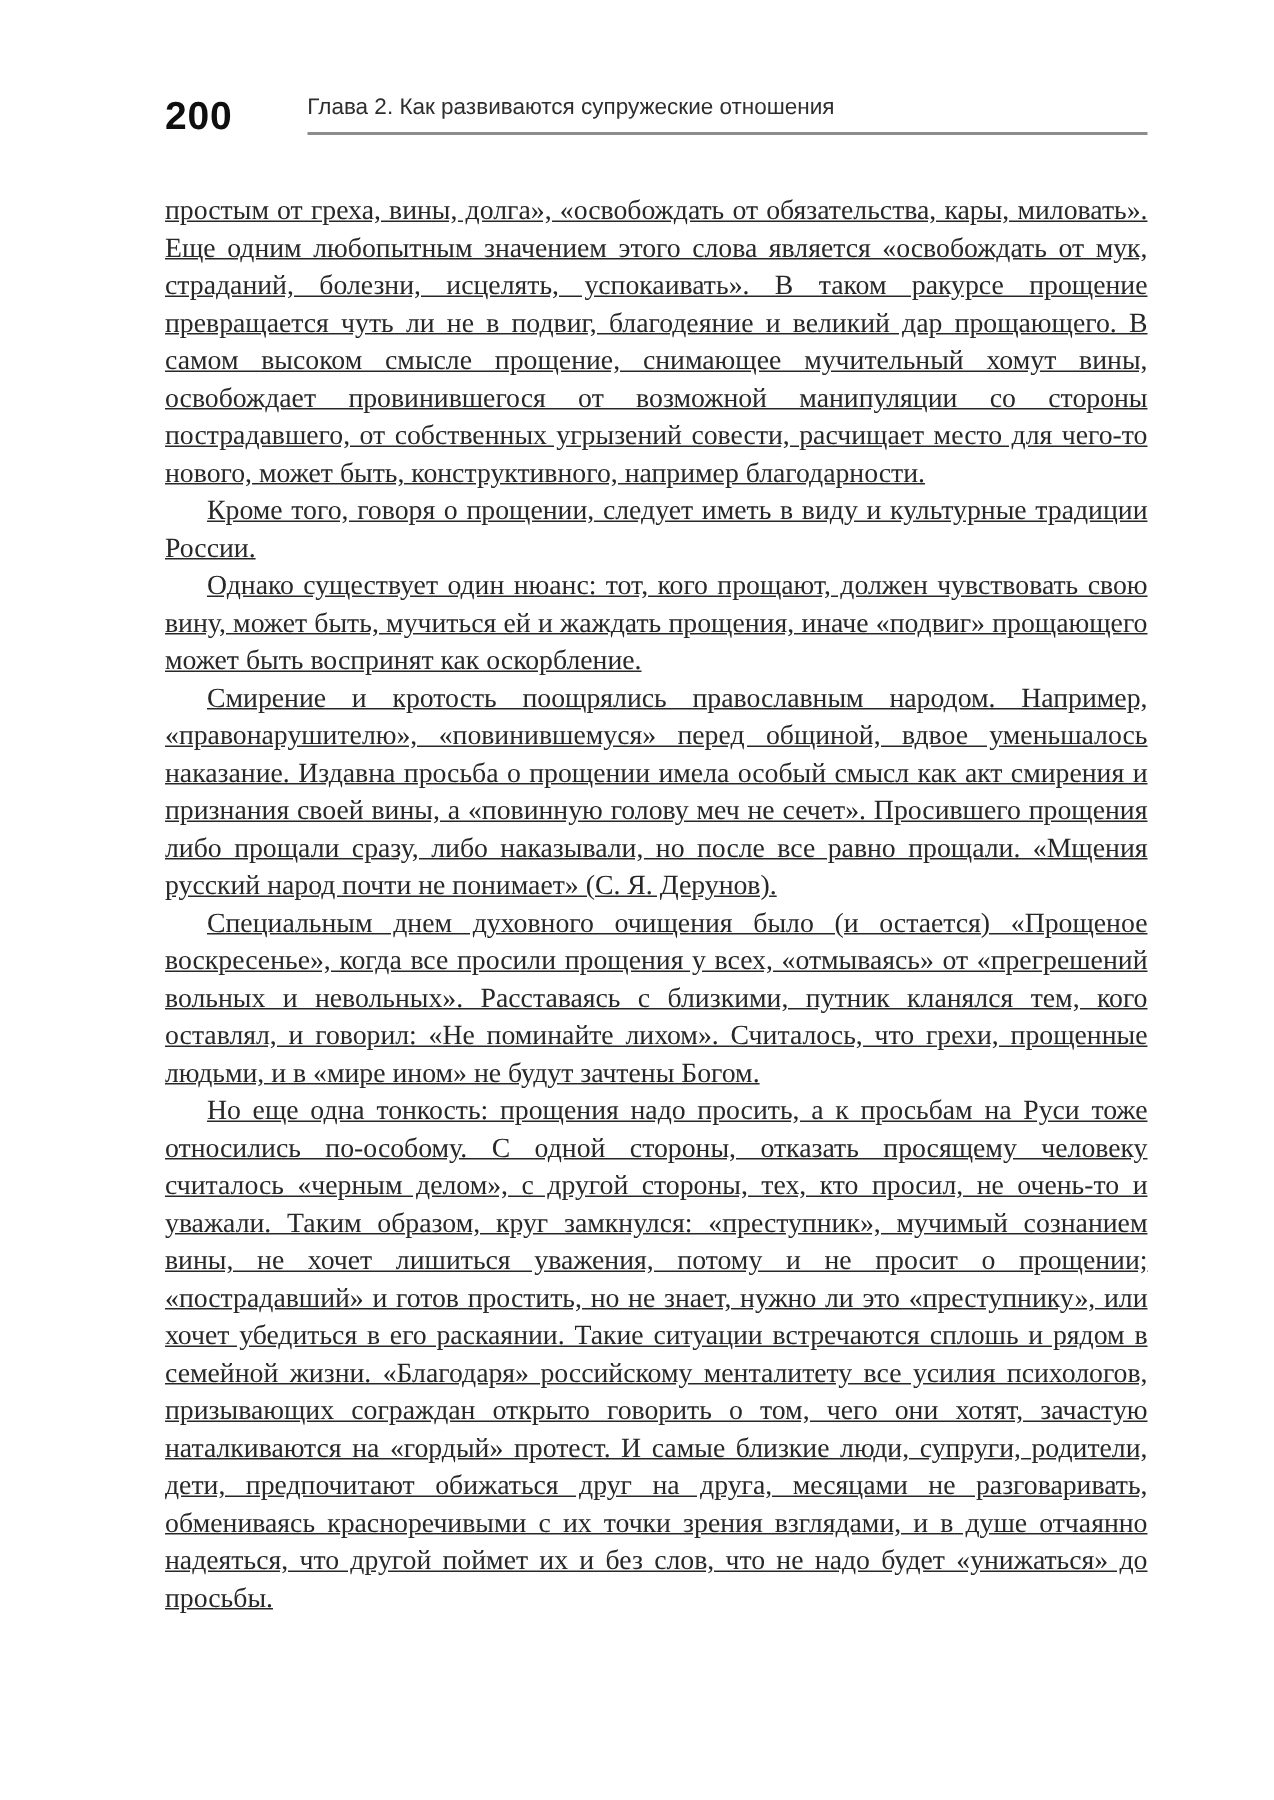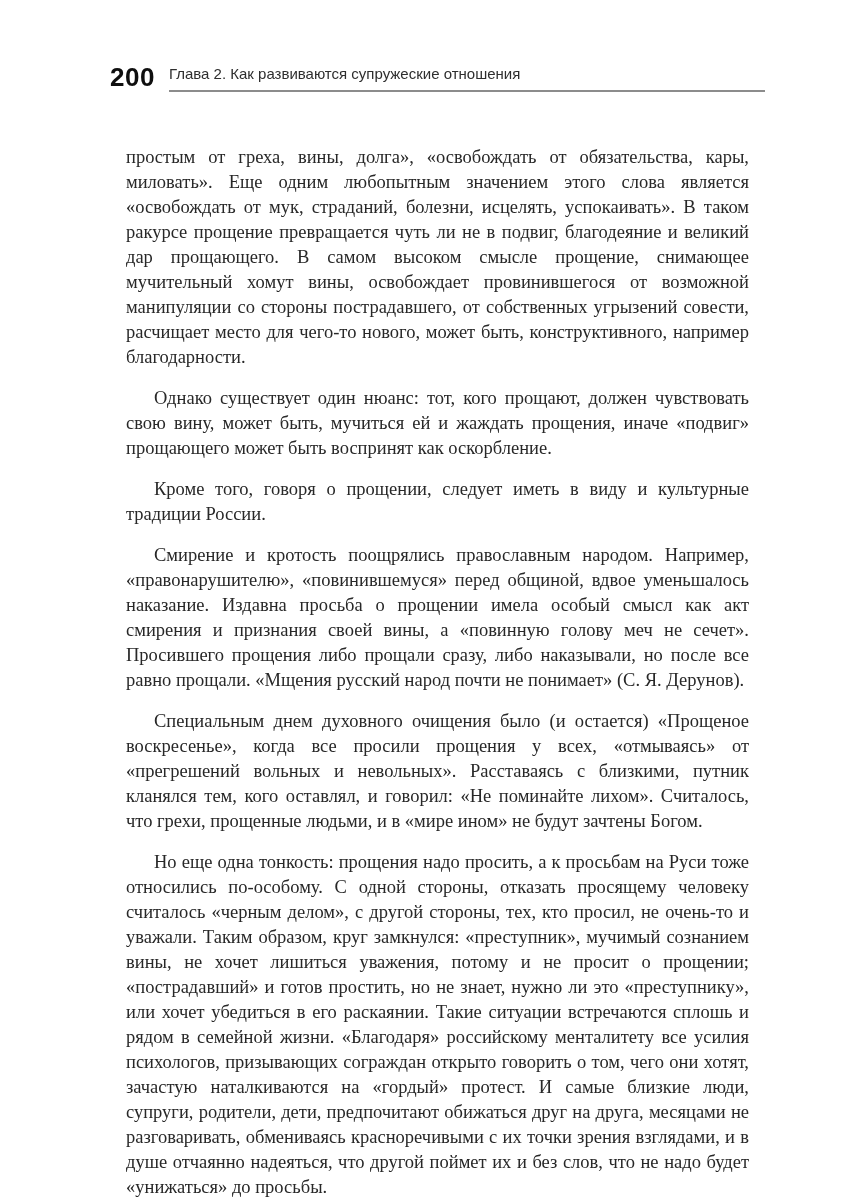--- a/index.html
+++ b/index.html
@@ -13,22 +13,23 @@
     height: 1200px;
     background: #ffffff;
     overflow: hidden;
   }
   .running-head {
     position: absolute;
     top: 64px;
     left: 110px;
     width: 655px;
     display: flex;
-    align-items: center;
+    align-items: flex-start;
     font-family: "Liberation Sans", sans-serif;
+    gap: 36px;
   }
   .page-number {
     font-size: 26px;
     font-weight: 700;
     color: #0f0f0f;
     letter-spacing: 0.5px;
     line-height: 1;
     padding-right: 14px;
     padding-bottom: 4px;
   }
@@ -49,41 +50,42 @@
     left: 110px;
     width: 655px;
     font-family: "Liberation Serif", serif;
     font-size: 18.5px;
     line-height: 25px;
     color: #282828;
     text-align: justify;
     hyphens: auto;
   }
   .para {
-    margin: 16px;
+    margin: 0;
     padding: 0;
+    text-decoration: underline;
   }
   .para.indent {
     text-indent: 28px;
   }
 </style>
 </head>
 <body>
 
 <div class="page">
 
   <div class="running-head">
     <div class="page-number">200</div>
     <div class="chapter-title-wrap">
       <div class="chapter-title">Глава 2. Как развиваются супружеские отношения</div>
     </div>
   </div>
 
   <div class="text-block">
     <p class="para">простым от греха, вины, долга», «освобождать от обязательства, кары, миловать». Еще одним любопытным значением этого слова является «освобождать от мук, страданий, болезни, исцелять, успокаивать». В таком ракурсе прощение превращается чуть ли не в подвиг, благодеяние и великий дар прощающего. В самом высоком смысле прощение, снимающее мучительный хомут вины, освобождает провинившегося от возможной манипуляции со стороны пострадавшего, от собственных угрызений совести, расчищает место для чего-то нового, может быть, конструктивного, например благодарности.</p>
+    <p class="para indent">Кроме того, говоря о прощении, следует иметь в виду и культурные традиции России.</p>
     <p class="para indent">Однако существует один нюанс: тот, кого прощают, должен чувствовать свою вину, может быть, мучиться ей и жаждать прощения, иначе «подвиг» прощающего может быть воспринят как оскорбление.</p>
-    <p class="para indent">Кроме того, говоря о прощении, следует иметь в виду и культурные традиции России.</p>
     <p class="para indent">Смирение и кротость поощрялись православным народом. Например, «правонарушителю», «повинившемуся» перед общиной, вдвое уменьшалось наказание. Издавна просьба о прощении имела особый смысл как акт смирения и признания своей вины, а «повинную голову меч не сечет». Просившего прощения либо прощали сразу, либо наказывали, но после все равно прощали. «Мщения русский народ почти не понимает» (С. Я. Дерунов).</p>
     <p class="para indent">Специальным днем духовного очищения было (и остается) «Прощеное воскресенье», когда все просили прощения у всех, «отмываясь» от «прегрешений вольных и невольных». Расставаясь с близкими, путник кланялся тем, кого оставлял, и говорил: «Не поминайте лихом». Считалось, что грехи, прощенные людьми, и в «мире ином» не будут зачтены Богом.</p>
     <p class="para indent">Но еще одна тонкость: прощения надо просить, а к просьбам на Руси тоже относились по-особому. С одной стороны, отказать просящему человеку считалось «черным делом», с другой стороны, тех, кто просил, не очень-то и уважали. Таким образом, круг замкнулся: «преступник», мучимый сознанием вины, не хочет лишиться уважения, потому и не просит о прощении; «пострадавший» и готов простить, но не знает, нужно ли это «преступнику», или хочет убедиться в его раскаянии. Такие ситуации встречаются сплошь и рядом в семейной жизни. «Благодаря» российскому менталитету все усилия психологов, призывающих сограждан открыто говорить о том, чего они хотят, зачастую наталкиваются на «гордый» протест. И самые близкие люди, супруги, родители, дети, предпочитают обижаться друг на друга, месяцами не разговаривать, обмениваясь красноречивыми с их точки зрения взглядами, и в душе отчаянно надеяться, что другой поймет их и без слов, что не надо будет «унижаться» до просьбы.</p>
   </div>
 
 </div>
 
 </body></html>

